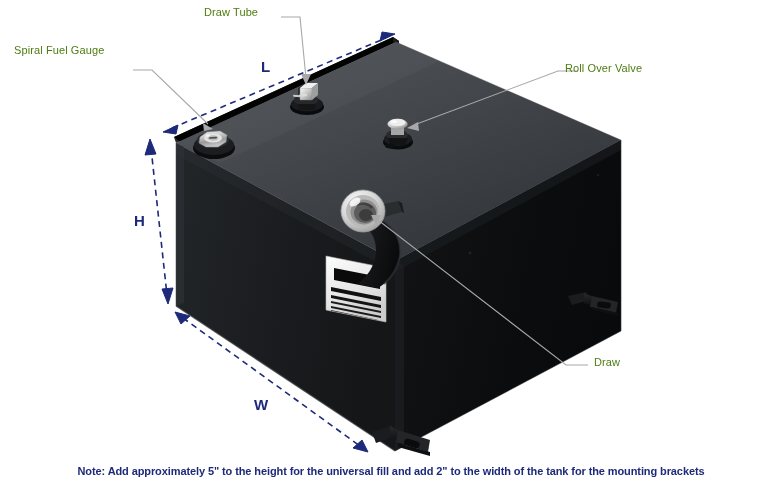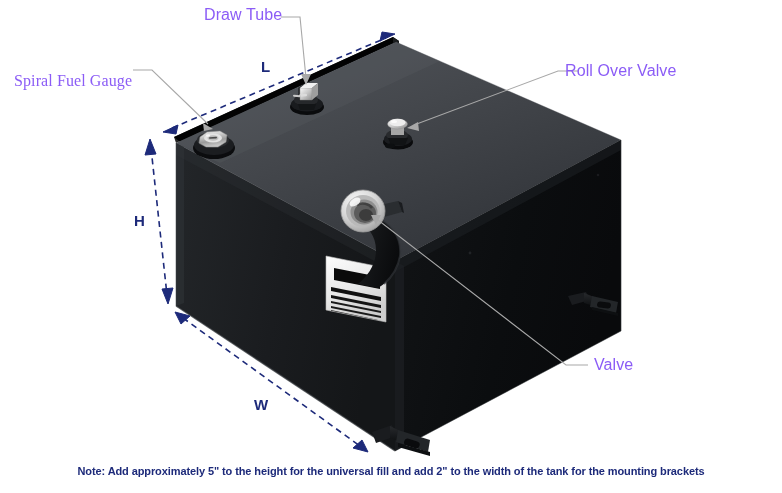--- a/index.html
+++ b/index.html
@@ -20,22 +20,22 @@
   }
   #stage svg.layer {
     position: absolute;
     left: 0;
     top: 0;
     width: 782px;
     height: 493px;
   }
   .callout-label {
     position: absolute;
-    color: #8b5cf6;
-    font-size: 16px;
+    color: #4d7c0f;
+    font-size: 11px;
     font-family: "Liberation Sans", sans-serif;
     white-space: nowrap;
     letter-spacing: 0.1px;
   }
   .dim-label {
     position: absolute;
     color: #1d2a7a;
     font-size: 15px;
     font-weight: bold;
     font-family: "Liberation Sans", sans-serif;
@@ -275,27 +275,27 @@
         <polygon points="407,128 418,122 419,131" stroke="none"></polygon>
       </g>
 
       <g>
         <polyline points="588,365 566,365 378,220" fill="none"></polyline>
         <polygon points="371,215 381,215 376,225" stroke="none"></polygon>
       </g>
     </g>
   </svg>
 
-  <div class="callout-label" style="left:14px; top:72px;font-family:Liberation Serif, serif;">Spiral Fuel Gauge</div>
+  <div class="callout-label" style="left:14px; top:44px;">Spiral Fuel Gauge</div>
 
   <div class="callout-label" style="left:204px; top:6px;">Draw Tube</div>
 
   <div class="callout-label" style="left:565px; top:62px;">Roll Over Valve</div>
 
-  <div class="callout-label" style="left:594px; top:356px;">Valve</div>
+  <div class="callout-label" style="left:594px; top:356px;">Draw</div>
 
   <div class="dim-label" style="left:261px; top:58px;">L</div>
 
   <div class="dim-label" style="left:134px; top:212px;">H</div>
 
   <div class="dim-label" style="left:254px; top:396px;">W</div>
 
   <div class="note">Note: Add approximately 5" to the height for the universal fill and add 2" to the width of the tank for the mounting brackets</div>
 
 </div>

